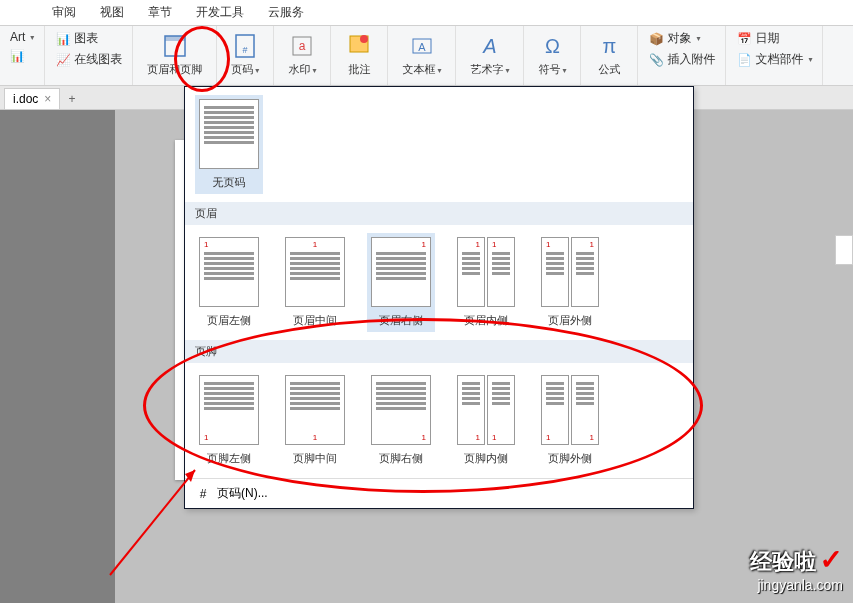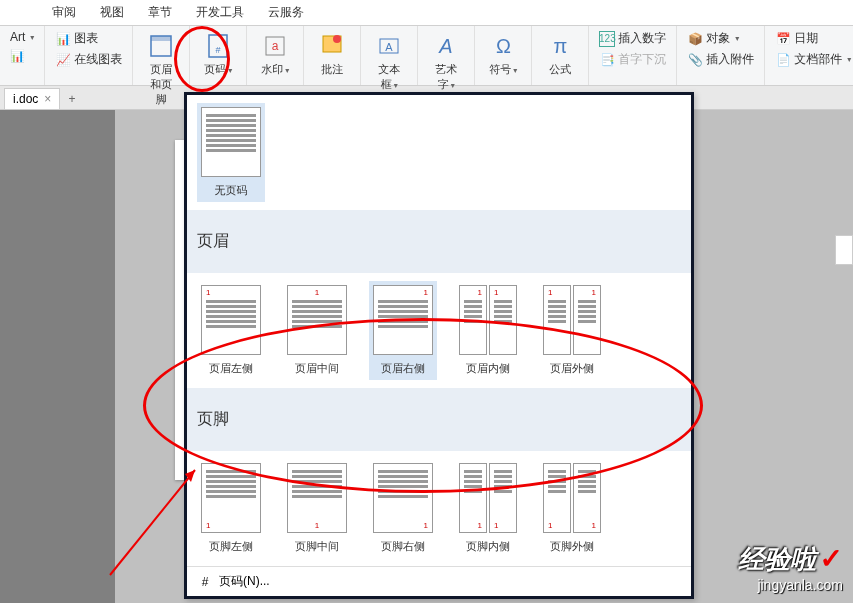--- a/index.html
+++ b/index.html
@@ -20,22 +20,22 @@
     .doc-tabs { display: flex; background: #e8e8e8; height: 24px; align-items: flex-end; border-bottom: 1px solid #ccc; }
     .doc-tab { background: #fff; padding: 3px 8px; border: 1px solid #ccc; border-bottom: none; margin-left: 4px; display: flex; align-items: flex-start; gap: 6px; }
     .doc-close { color: #888; cursor: pointer; }
     .doc-add { padding: 3px 8px; color: #666; cursor: pointer; }
     
     .workspace { display: flex; height: calc(100% - 110px); }
     .sidebar { width: 115px; background: #808080; }
     .editor { flex: 1; background: #c0c0c0; padding: 30px 0 0 60px; position: relative; }
     .page { width: 500px; height: 340px; background: #fff; box-shadow: 0 1px 3px rgba(0,0,0,0.3); }
     
-    .dropdown-menu { position: absolute; top: 92px; left: 184px; width: 510px; background: #fff; border: 3px solid #0f172a; box-shadow: 2px 2px 6px rgba(0,0,0,0.2); z-index: 10; }
-    .menu-section-title { background: #e8eef5; padding: 21px 10px; font-size: 16px; color: #333; }
+    .dropdown-menu { position: absolute; top: 86px; left: 184px; width: 510px; background: #fff; border: 1px solid #0f172a; box-shadow: 2px 2px 6px rgba(0,0,0,0.2); z-index: 10; }
+    .menu-section-title { background: #e8eef5; padding: 4px 10px; font-size: 11px; color: #333; }
     .menu-items { display: flex; padding: 8px 10px; gap: 18px; }
     .menu-item { display: flex; flex-direction: column; align-items: center; cursor: pointer; padding: 4px; }
     .menu-item.selected { background: #d8e6f5; }
     .menu-thumb { width: 60px; height: 70px; border: 1px solid #999; background: #fff; display: flex; flex-direction: column; padding: 6px 4px; position: relative; }
     .thumb-line { height: 3px; background: #999; margin-bottom: 2px; }
     .thumb-num { position: absolute; font-size: 8px; color: #c00; }
     .thumb-num.tl { top: 2px; left: 4px; }
     .thumb-num.tc { top: 2px; left: 50%; transform: translateX(-50%); }
     .thumb-num.tr { top: 2px; right: 4px; }
     .thumb-num.bl { bottom: 2px; left: 4px; }
@@ -45,21 +45,21 @@
     .menu-footer { border-top: 1px solid #ddd; padding: 6px 10px; display: flex; align-items: center; gap: 6px; cursor: pointer; }
     
     .double-thumb { display: flex; gap: 2px; }
     .double-thumb .menu-thumb { width: 28px; height: 70px; }
     
     .annot-circle1 { position: absolute; top: 26px; left: 174px; width: 56px; height: 66px; border: 3px solid #e00; border-radius: 50%; z-index: 20; pointer-events: none; }
     .annot-ellipse { position: absolute; top: 318px; left: 143px; width: 560px; height: 175px; border: 3px solid #e00; border-radius: 50%; z-index: 20; pointer-events: none; }
     .annot-arrow { position: absolute; top: 460px; left: 105px; z-index: 20; pointer-events: none; }
     
     .watermark { position: absolute; right: 10px; bottom: 10px; text-align: right; z-index: 30; }
-    .watermark-title { font-size: 26px; font-weight: bold; color: #fff; text-shadow: 1px 1px 2px #000, -1px -1px 2px #000; font-style: italic; }
+    .watermark-title { font-size: 22px; font-weight: bold; color: #fff; text-shadow: 1px 1px 2px #000, -1px -1px 2px #000; }
     .watermark-check { color: #e00; font-size: 28px; font-weight: bold; }
     .watermark-sub { font-size: 14px; color: #fff; text-shadow: 1px 1px 1px #000; }
     
     .placeholder-box { position: absolute; right: 0; top: 235px; width: 18px; height: 30px; border: 1px solid #ccc; background: #fff; }
   </style>
 </head>
 <body>
 
 <div class="tabs">
   <div class="tab">审阅</div>
@@ -161,30 +161,20 @@
     </div>
   </div>
   <div class="ribbon-group">
     <div class="ribbon-item-col">
       <span class="ribbon-icon-lg" style="color:#4a7dbf;font-size:20px;">π</span>
       <span class="ribbon-label">公式</span>
     </div>
   </div>
   <div class="ribbon-group">
     <div class="ribbon-item">
-      <span class="ribbon-icon" style="color:#4a9;font-size:10px;border:1px solid #4a9;padding:0 2px;">123</span>
-      <span>插入数字</span>
-    </div>
-    <div class="ribbon-item" style="color:#aaa;">
-      <span class="ribbon-icon">📑</span>
-      <span>首字下沉</span>
-    </div>
-  </div>
-  <div class="ribbon-group">
-    <div class="ribbon-item">
       <span class="ribbon-icon">📦</span>
       <span>对象</span>
         <span class="dropdown-arrow">▾</span>
     </div>
     <div class="ribbon-item">
       <span class="ribbon-icon">📎</span>
       <span>插入附件</span>
     </div>
   </div>
   <div class="ribbon-group">

